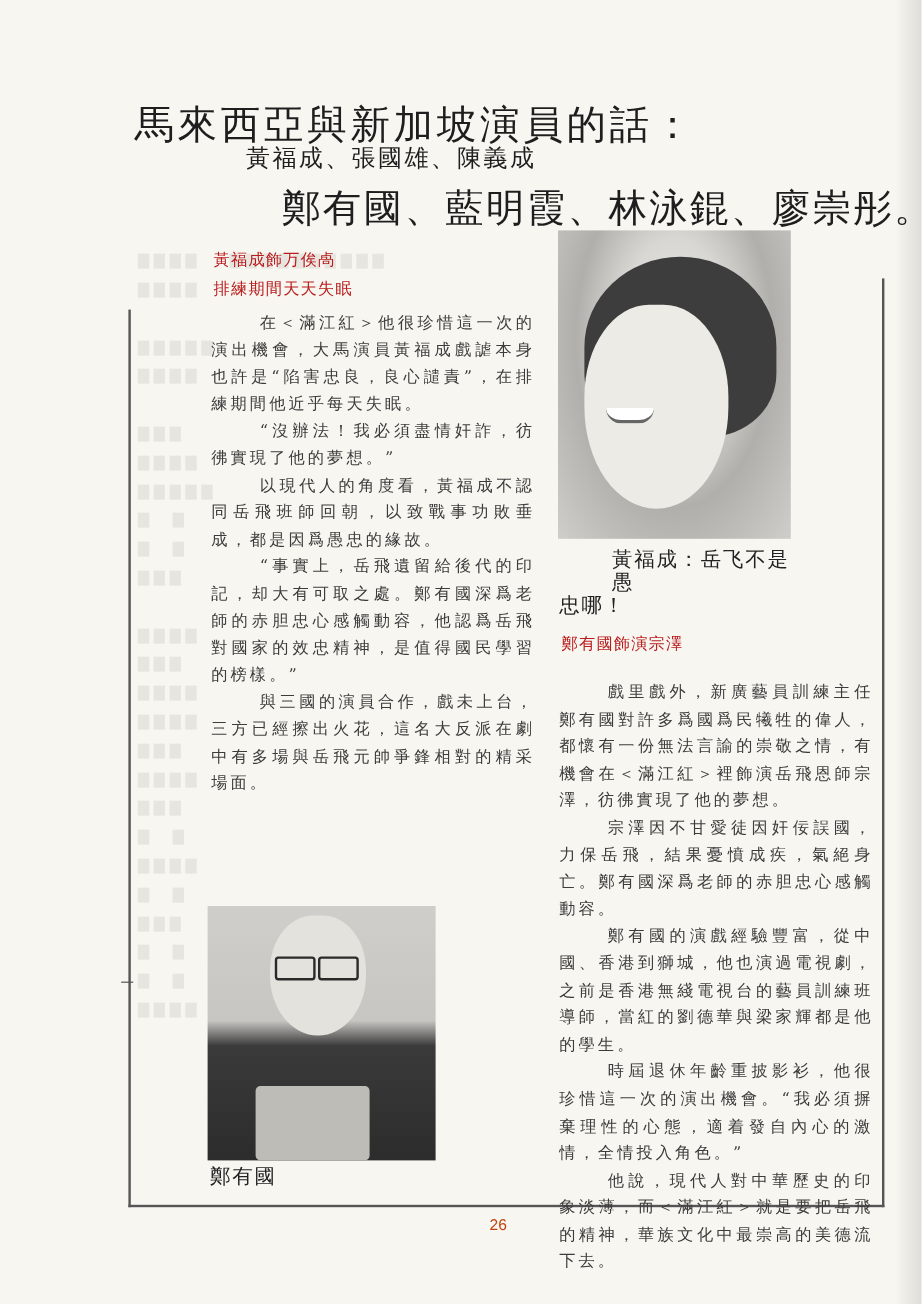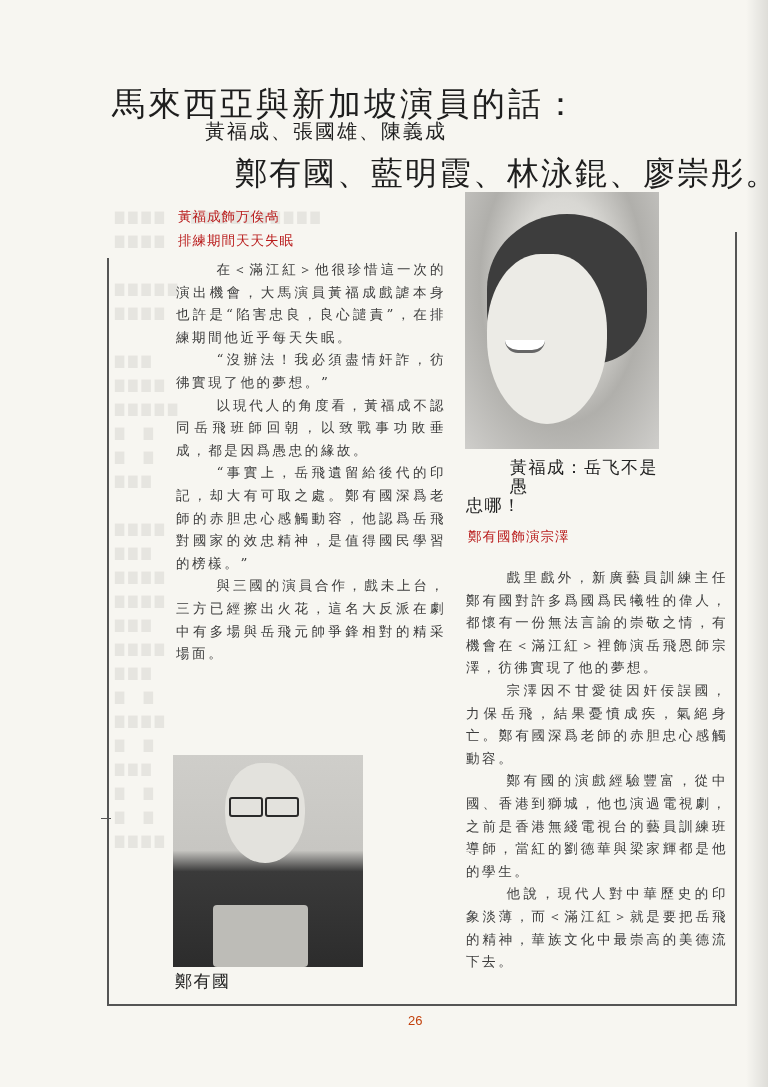--- a/index.html
+++ b/index.html
@@ -130,20 +130,21 @@
   <span class="l1">黃福成：岳飞不是愚</span>
   <span>忠哪！</span>
 </div>
 
 <div class="subhead" style="left:468px; top:528px;">鄭有國飾演宗澤</div>
 
 <div class="col" id="col-right">
   <p>戲里戲外，新廣藝員訓練主任鄭有國對許多爲國爲民犧牲的偉人，都懷有一份無法言諭的崇敬之情，有機會在＜滿江紅＞裡飾演岳飛恩師宗澤，彷彿實現了他的夢想。</p>
   <p>宗澤因不甘愛徒因奸佞誤國，力保岳飛，結果憂憤成疾，氣絕身亡。鄭有國深爲老師的赤胆忠心感觸動容。</p>
   <p>鄭有國的演戲經驗豐富，從中國、香港到獅城，他也演過電視劇，之前是香港無綫電視台的藝員訓練班導師，當紅的劉德華與梁家輝都是他的學生。</p>
+  <p>時屆退休年齡重披影衫，他很珍惜這一次的演出機會。“我必須摒棄理性的心態，適着發自內心的激情，全情投入角色。”</p>
   <p>他說，現代人對中華歷史的印象淡薄，而＜滿江紅＞就是要把岳飛的精神，華族文化中最崇高的美德流下去。</p>
 </div>
 
 <div class="photo" id="photo-zheng">
   <div class="face" style="left:52px; top:8px; width:80px; height:100px; background:#e3e2dd;"></div>
   <div class="glasses" style="left:56px; top:42px; width:30px; height:16px;"></div>
   <div class="glasses" style="left:92px; top:42px; width:30px; height:16px;"></div>
   <div class="shirt-print" style="left:40px; top:150px; width:95px; height:62px;"></div>
 </div>
 <div class="caption" id="caption-zheng">鄭有國</div>

